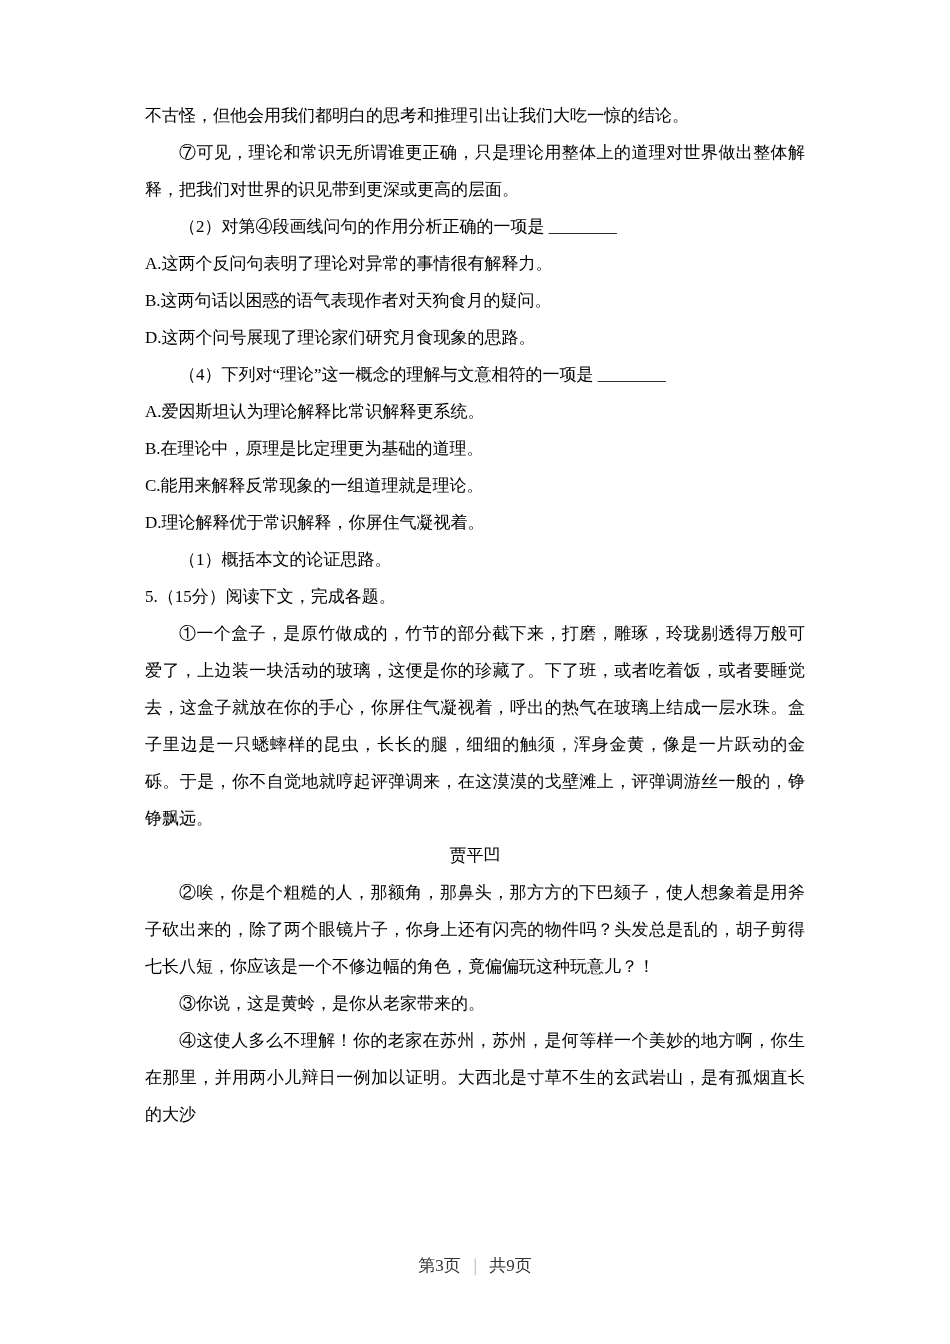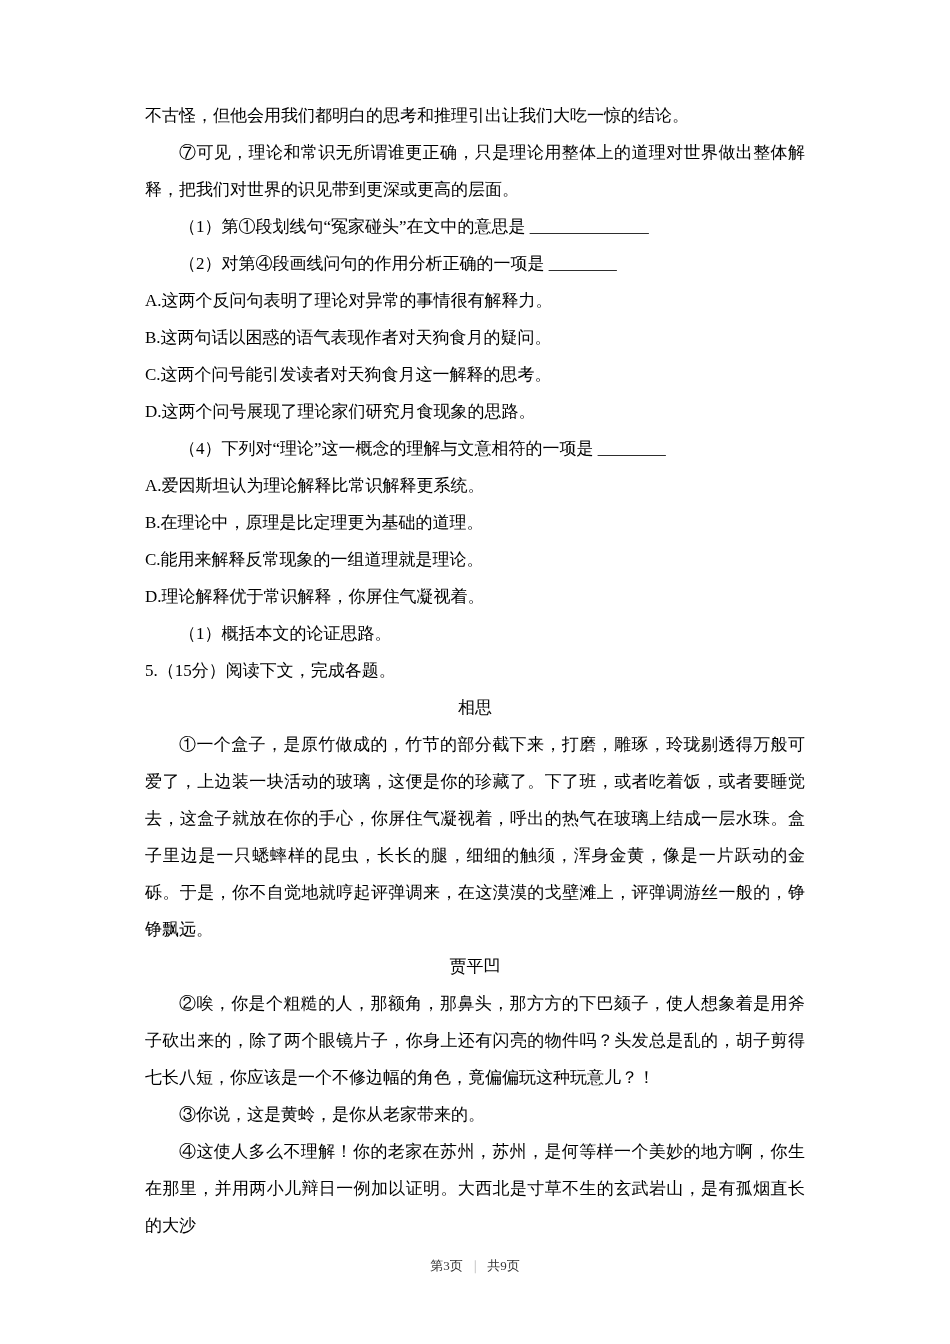--- a/index.html
+++ b/index.html
@@ -32,50 +32,47 @@
   .center {
     text-align: center;
     text-indent: 0;
   }
   .footer {
     position: absolute;
     left: 0;
     right: 0;
     bottom: 70px;
     text-align: center;
-    font-size: 13px;
+    font-size: 17px;
     color: #333333;
     line-height: 16px;
   }
   .footer .sep {
     color: #bbbbbb;
     margin: 0 6px;
   }
 </style>
 </head>
 <body>
 
 <div class="page">
 
   <p class="para">不古怪，但他会用我们都明白的思考和推理引出让我们大吃一惊的结论。</p>
   <p class="para indent">⑦可见，理论和常识无所谓谁更正确，只是理论用整体上的道理对世界做出整体解释，把我们对世界的识见带到更深或更高的层面。</p>
-  <p class="para indent">（1）第①段划线句“冤家碰头”在文中的意思是 ______________</p>
   <p class="para indent">（2）对第④段画线问句的作用分析正确的一项是 ________</p>
   <p class="para">A.这两个反问句表明了理论对异常的事情很有解释力。</p>
   <p class="para">B.这两句话以困惑的语气表现作者对天狗食月的疑问。</p>
-  <p class="para">C.这两个问号能引发读者对天狗食月这一解释的思考。</p>
   <p class="para">D.这两个问号展现了理论家们研究月食现象的思路。</p>
   <p class="para indent">（4）下列对“理论”这一概念的理解与文意相符的一项是 ________</p>
   <p class="para">A.爱因斯坦认为理论解释比常识解释更系统。</p>
   <p class="para">B.在理论中，原理是比定理更为基础的道理。</p>
   <p class="para">C.能用来解释反常现象的一组道理就是理论。</p>
   <p class="para">D.理论解释优于常识解释，你屏住气凝视着。</p>
   <p class="para indent">（1）概括本文的论证思路。</p>
   <p class="para">5.（15分）阅读下文，完成各题。</p>
-  <p class="para center">相思</p>
   <p class="para indent">①一个盒子，是原竹做成的，竹节的部分截下来，打磨，雕琢，玲珑剔透得万般可爱了，上边装一块活动的玻璃，这便是你的珍藏了。下了班，或者吃着饭，或者要睡觉去，这盒子就放在你的手心，你屏住气凝视着，呼出的热气在玻璃上结成一层水珠。盒子里边是一只蟋蟀样的昆虫，长长的腿，细细的触须，浑身金黄，像是一片跃动的金砾。于是，你不自觉地就哼起评弹调来，在这漠漠的戈壁滩上，评弹调游丝一般的，铮铮飘远。</p>
   <p class="para center">贾平凹</p>
   <p class="para indent">②唉，你是个粗糙的人，那额角，那鼻头，那方方的下巴颏子，使人想象着是用斧子砍出来的，除了两个眼镜片子，你身上还有闪亮的物件吗？头发总是乱的，胡子剪得七长八短，你应该是一个不修边幅的角色，竟偏偏玩这种玩意儿？！</p>
   <p class="para indent">③你说，这是黄蛉，是你从老家带来的。</p>
   <p class="para indent">④这使人多么不理解！你的老家在苏州，苏州，是何等样一个美妙的地方啊，你生在那里，并用两小儿辩日一例加以证明。大西北是寸草不生的玄武岩山，是有孤烟直长的大沙</p>
 
   <div class="footer">
     <span>第3页</span><span class="sep">｜</span><span>共9页</span>
   </div>
 

